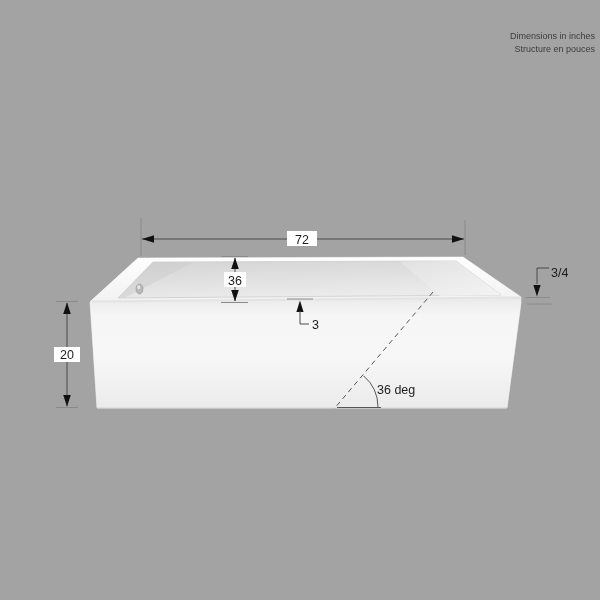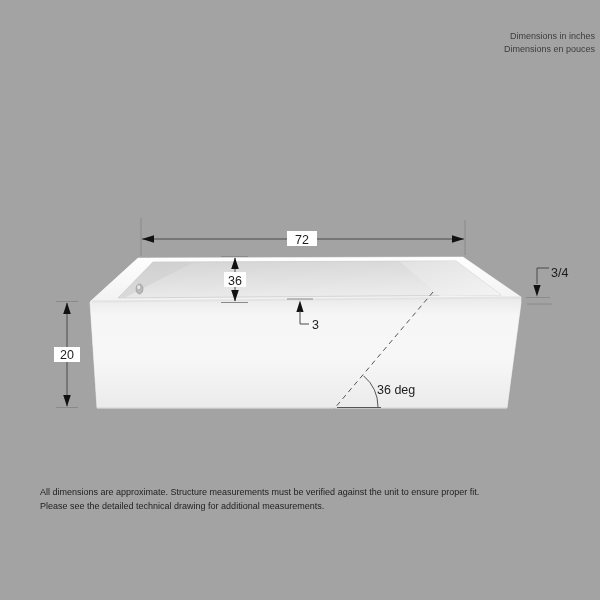--- a/index.html
+++ b/index.html
@@ -28,21 +28,21 @@
     font-size:12.5px;fill:#1c1c1c;
   }
 </style>
 </head>
 <body>
 
 <div class="page">
 
   <div class="units-note">
     <div>Dimensions in inches</div>
-    <div>Dimensions en pouces</div>
+    <div>Structure en pouces</div>
   </div>
 
   <div class="diagram-wrap">
   <svg width="600" height="480" viewBox="0 0 600 480">
     <defs>
       <linearGradient id="gradApron" x1="0" y1="0" x2="0" y2="1">
         <stop offset="0%" stop-color="#eaeaea"></stop>
         <stop offset="16%" stop-color="#f6f6f6"></stop>
         <stop offset="55%" stop-color="#f7f7f7"></stop>
         <stop offset="100%" stop-color="#ebebeb"></stop>
@@ -134,16 +134,15 @@
     <g stroke="#555555" stroke-width="1">
       <line x1="433" y1="246" x2="334" y2="363" stroke-dasharray="5,4"></line>
       <line x1="337" y1="361.5" x2="381" y2="361.5"></line>
       <path d="M 378 361 A 41 41 0 0 0 363.5 329.8" fill="none"></path>
       <text x="377" y="348" text-anchor="start" stroke="none">36 deg</text>
     </g>
   </svg>
   </div>
 
   <div class="footnotes">
-    <p>All dimensions are approximate. Structure measurements must be verified against the unit to ensure proper fit. Please see the detailed technical drawing for additional measurements.</p>
   </div>
 
 </div>
 
 </body></html>

